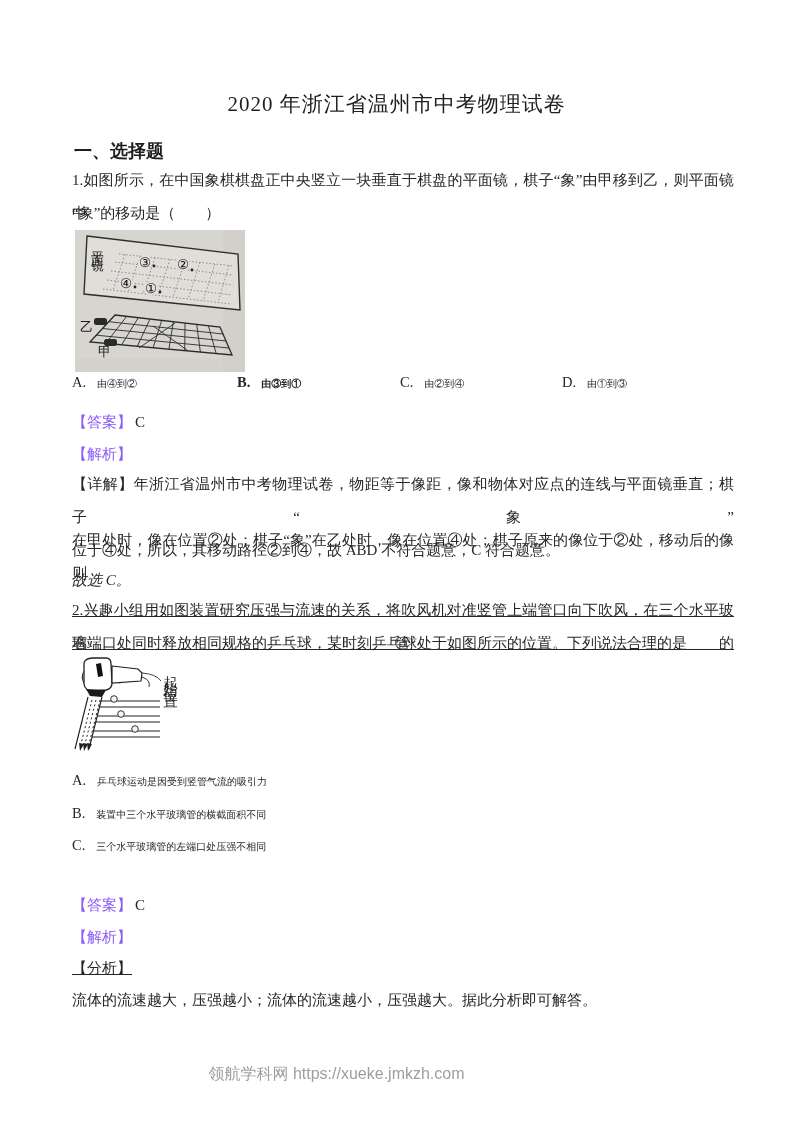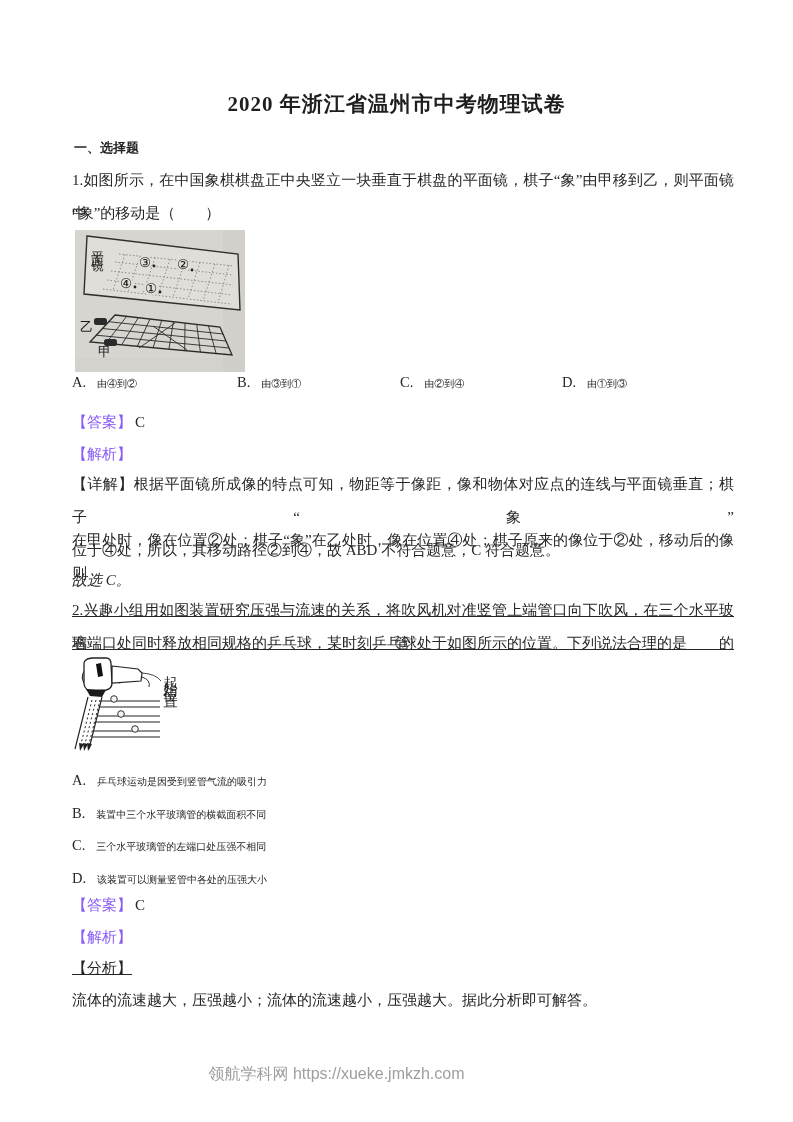--- a/index.html
+++ b/index.html
@@ -4,24 +4,24 @@
 <style>
   html,body{margin:0;padding:0;background:#ffffff;}
   .page{
     position:relative; width:793px; height:1122px; background:#ffffff;
     font-family:"Liberation Serif","DejaVu Serif",serif;
     color:#262626; overflow:hidden;
   }
   .abs{position:absolute;}
   .title{
     top:90px; left:0; width:793px; text-align:center;
-    font-size:21px; font-weight:bold; letter-spacing:1px; color:#1e1e1e;
+    font-size:21px; font-weight:normal; letter-spacing:1px; color:#1e1e1e;
   }
   .section-heading{
-    top:139px; left:74px; font-size:13px; font-weight:bold; color:#1e1e1e;
+    top:139px; left:74px; font-size:18px; font-weight:bold; color:#1e1e1e;
   }
   .bodyline{
     left:72px; width:662px; font-size:15px; line-height:33px; color:#262626;
   }
   .just{text-align:justify; text-align-last:justify;}
   .label-blue{color:#8b5cf6;}
   .label-black{color:#262626;}
   .ansval{margin-left:3px;}
   .optrow .optlabel{display:inline-block; font-size:14.5px; margin-right:11px;}
   .optrow .opttext{font-size:10px;}
@@ -114,38 +114,38 @@
       <rect x="29" y="109" width="13" height="7" rx="2.5" fill="#2b2b2b"></rect>
       <text x="5" y="101" font-size="13" fill="#1a1a1a">乙</text>
       <text x="23" y="126" font-size="13" fill="#1a1a1a">甲</text>
     </svg>
     <div class="vlabel-mirror" style="left:16px; top:11px;">平面镜</div>
   </div>
 
   <div class="abs optrow q1opt" style="left:72px;">
     <span class="optlabel">A.</span><span class="opttext">由④到②</span>
   </div>
-  <div class="abs optrow q1opt" style="left:237px;">
+  <div class="abs optrow q1opt" style="left:237px;font-weight:bold;">
     <span class="optlabel">B.</span><span class="opttext">由③到①</span>
   </div>
   <div class="abs optrow q1opt" style="left:400px;">
     <span class="optlabel">C.</span><span class="opttext">由②到④</span>
   </div>
   <div class="abs optrow q1opt" style="left:562px;">
     <span class="optlabel">D.</span><span class="opttext">由①到③</span>
   </div>
 
   <div class="abs bodyline" style="top:406px;">
     <span class="label-blue">【答案】</span><span class="ansval">C</span>
   </div>
   <div class="abs bodyline" style="top:438px;">
     <span class="label-blue">【解析】</span>
   </div>
   <div class="abs bodyline just" style="top:468px;">
-    <span class="label-black">【详解】</span><span>根据平面镜所成像的特点可知，物距等于像距，像和物体对应点的连线与平面镜垂直；棋子“象”</span>
+    <span class="label-black">【详解】</span><span>年浙江省温州市中考物理试卷，物距等于像距，像和物体对应点的连线与平面镜垂直；棋子“象”</span>
   </div>
   <div class="abs bodyline just" style="top:488px;margin-top:36px;">在甲处时，像在位置②处；棋子“象”在乙处时，像在位置④处；棋子原来的像位于②处，移动后的像则</div>
   <div class="abs bodyline" style="top:534px;">位于④处，所以，其移动路径②到④，故 ABD 不符合题意，C 符合题意。</div>
   <div class="abs bodyline" style="top:564px;font-style:italic;">故选 C。</div>
 
   <div class="abs bodyline just" style="top:594px;text-decoration:underline;">2.兴趣小组用如图装置研究压强与流速的关系，将吹风机对准竖管上端管口向下吹风，在三个水平玻璃管的</div>
   <div class="abs bodyline" style="top:627px;">右端口处同时释放相同规格的乒乓球，某时刻乒乓球处于如图所示的位置。下列说法合理的是（　　）</div>
 
   <div class="abs figwrap" style="top:656px; left:68px; width:118px; height:112px;">
     <svg width="96" height="112" viewBox="0 0 96 112">
@@ -195,23 +195,20 @@
 
   <div class="abs optrow bodyline" style="top:764px;">
     <span class="optlabel">A.</span><span class="opttext">乒乓球运动是因受到竖管气流的吸引力</span>
   </div>
   <div class="abs optrow bodyline" style="top:797px;">
     <span class="optlabel">B.</span><span class="opttext">装置中三个水平玻璃管的横截面积不同</span>
   </div>
   <div class="abs optrow bodyline" style="top:829px;">
     <span class="optlabel">C.</span><span class="opttext">三个水平玻璃管的左端口处压强不相同</span>
   </div>
-  <div class="abs optrow bodyline" style="top:862px;">
-    <span class="optlabel">D.</span><span class="opttext">该装置可以测量竖管中各处的压强大小</span>
-  </div>
 
   <div class="abs bodyline" style="top:889px;">
     <span class="label-blue">【答案】</span><span class="ansval">C</span>
   </div>
   <div class="abs bodyline" style="top:921px;">
     <span class="label-blue">【解析】</span>
   </div>
   <div class="abs bodyline" style="top:952px;text-decoration:underline;">
     <span class="label-black">【分析】</span>
   </div>

